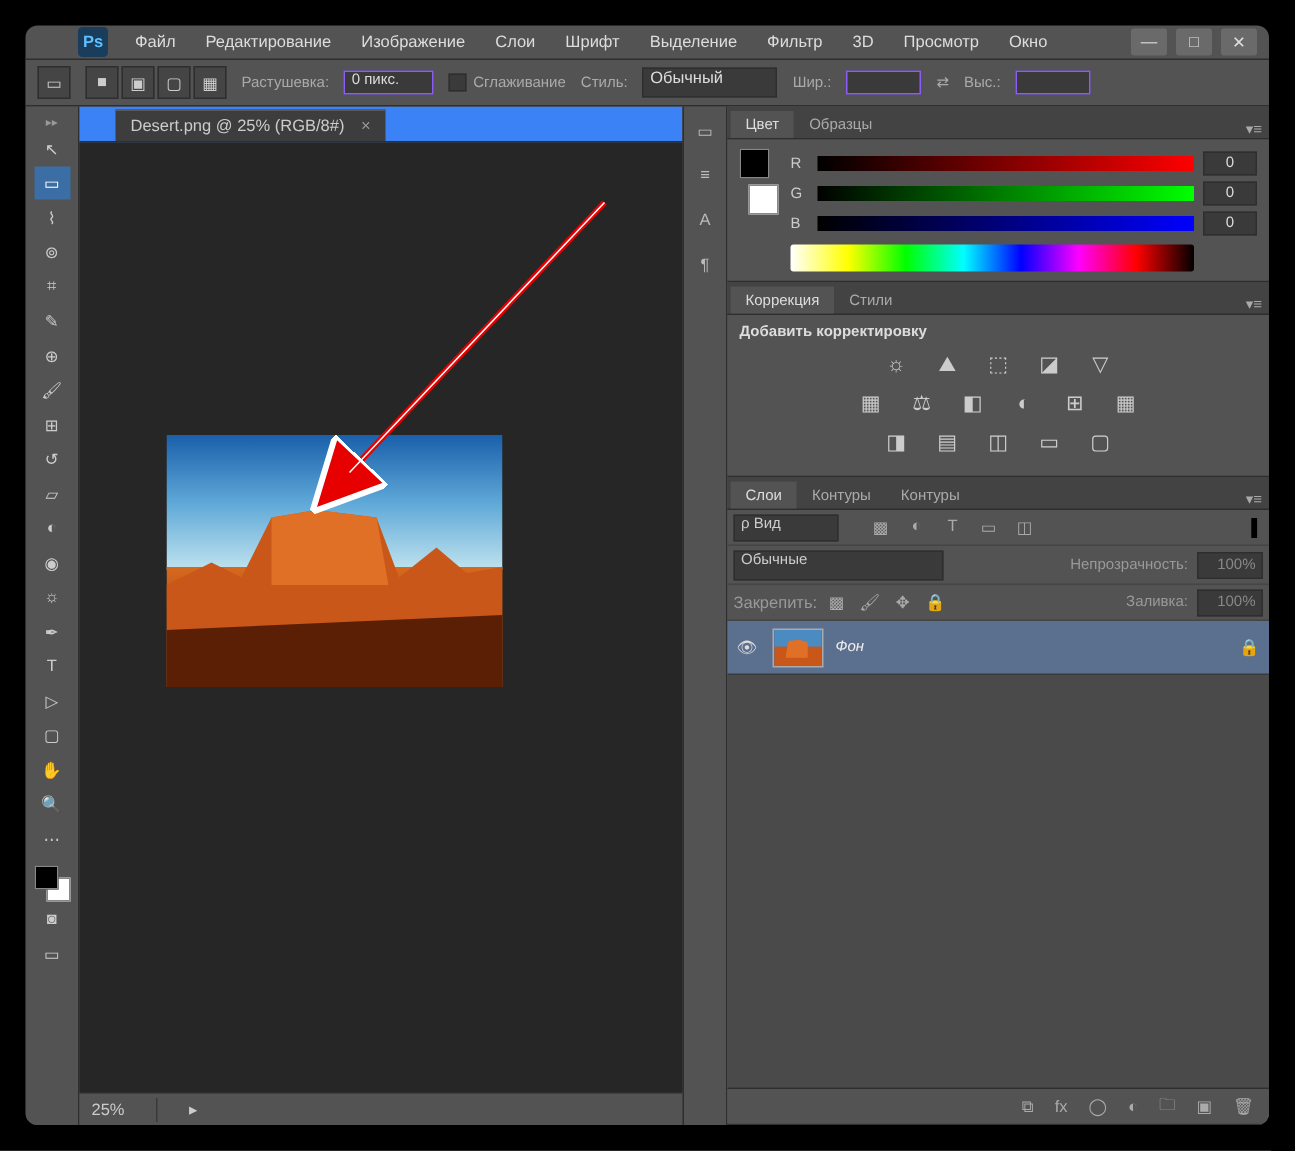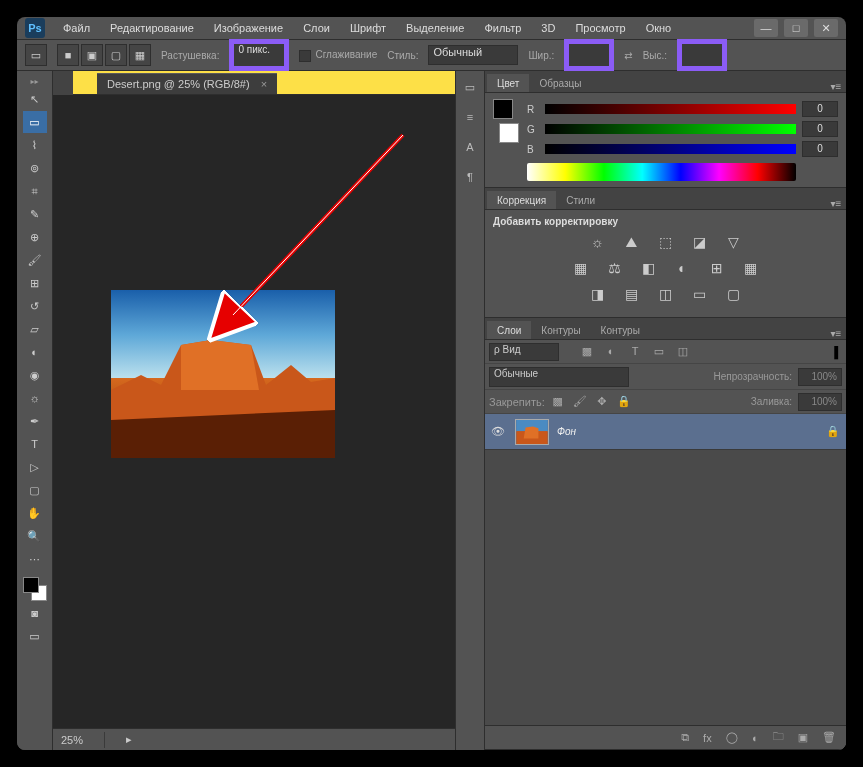--- a/index.html
+++ b/index.html
@@ -2,39 +2,39 @@
 <html><head>
 <meta charset="utf-8">
 <style>
 * { margin: 0; padding: 0; box-sizing: border-box; font-family: Tahoma, sans-serif; font-size: 11px; }
 body { background: #000; width: 863px; height: 767px; position: relative; }
 .app-window { position: absolute; left: 17px; top: 17px; width: 829px; height: 733px; background: #535353; border-radius: 8px; overflow: hidden; display: flex; flex-direction: column; }
 .ps-logo { width: 20px; height: 20px; background: #1a3d5c; border-radius: 3px; display: flex; align-items: center; justify-content: center; color: #5fc0ff; font-weight: bold; font-size: 10px; }
 .window-controls { margin-left: auto; display: flex; gap: 6px; }
 .window-controls div { width: 24px; height: 18px; background: #6a6a6a; display: flex; align-items: center; justify-content: center; color: #ddd; border-radius: 2px; cursor: default; }
 .menu-bar { height: 22px; display: flex; align-items: center; gap: 4px; padding: 0 8px; color: #ddd; }
-.menu-bar .ps-logo { margin-right: 6px; }
+.menu-bar .ps-logo { margin-right: 6px; margin-left: 27px; }
 .menu-bar span { padding: 3px 8px; cursor: default; }
 .options-bar { height: 32px; background: #535353; border-top: 1px solid #2e2e2e; border-bottom: 1px solid #2e2e2e; display: flex; align-items: center; padding: 0 8px; gap: 10px; color: #ccc; }
 .opt-btn { width: 22px; height: 22px; background: #454545; border: 1px solid #2e2e2e; display: flex; align-items: center; justify-content: center; }
 .opt-group { display: flex; gap: 2px; }
 .opt-label { color: #aaa; font-size: 10px; }
-.opt-input { width: 60px; height: 32px; background: #3a3a3a; border: 5px solid #8b5cf6; color: #ddd; padding: 0 4px; font-size: 10px; }
+.opt-input { width: 60px; height: 16px; background: #3a3a3a; border: 1px solid #8b5cf6; color: #ddd; padding: 0 4px; font-size: 10px; }
 .opt-select { width: 90px; height: 20px; background: #3a3a3a; border: 1px solid #2e2e2e; color: #ddd; padding: 0 4px; font-size: 10px; }
 .checkbox { width: 12px; height: 12px; border: 1px solid #2e2e2e; background: #3a3a3a; display: inline-block; vertical-align: middle; margin-right: 4px; }
 .main-area { flex: 1; display: flex; overflow: hidden; }
 .toolbox { width: 36px; background: #535353; border-right: 1px solid #2e2e2e; display: flex; flex-direction: column; align-items: center; padding-top: 6px; gap: 1px; }
 .toolbox .tool { width: 24px; height: 22px; display: flex; align-items: center; justify-content: center; color: #ccc; cursor: default; position: relative; }
 .toolbox .tool.active { background: #3a6ea5; color: #fff; }
 .toolbox .color-swatch { margin-top: 6px; width: 24px; height: 24px; position: relative; }
 .toolbox .color-swatch .fg { position: absolute; top: 0; left: 0; width: 16px; height: 16px; background: #000; border: 1px solid #888; }
 .toolbox .color-swatch .bg { position: absolute; bottom: 0; right: 0; width: 16px; height: 16px; background: #fff; border: 1px solid #888; }
 .toolbox .expand { width: 28px; height: 10px; color: #999; text-align: center; font-size: 8px; }
 .center-col { flex: 1; display: flex; flex-direction: column; background: #434343; }
-.doc-tabs { height: 24px; background: #fde047; border-bottom: 1px solid #2e2e2e; display: flex; align-items: flex-end; padding-left: 24px; margin-left: 20px; }
+.doc-tabs { height: 24px; background: #3b82f6; border-bottom: 1px solid #2e2e2e; display: flex; align-items: flex-end; padding-left: 24px; }
 .doc-tab { padding: 4px 10px; background: #3d3d3d; color: #ccc; font-size: 11px; border-top: 1px solid #5a5a5a; }
 .doc-tab .close { margin-left: 8px; color: #999; }
 .canvas-area { flex: 1; background: #262626; position: relative; overflow: hidden; }
 .canvas-img { position: absolute; left: 58px; top: 195px; width: 224px; height: 168px; }
 .canvas-img svg { width: 100%; height: 100%; display: block; }
 .arrow-annotation { position: absolute; left: 150px; top: 30px; pointer-events: none; }
 .status-bar { height: 22px; background: #535353; border-top: 1px solid #2e2e2e; display: flex; align-items: center; padding: 0 8px; gap: 21px; color: #ccc; font-size: 10px; }
 .status-sep { width: 1px; height: 16px; background: #3a3a3a; }
 .bottom-tabs { height: 22px; background: #414141; border-top: 1px solid #2e2e2e; display: flex; align-items: center; padding-left: 28px; color: #ccc; font-size: 10px; }
 .bottom-tabs span { padding: 4px 10px; }

